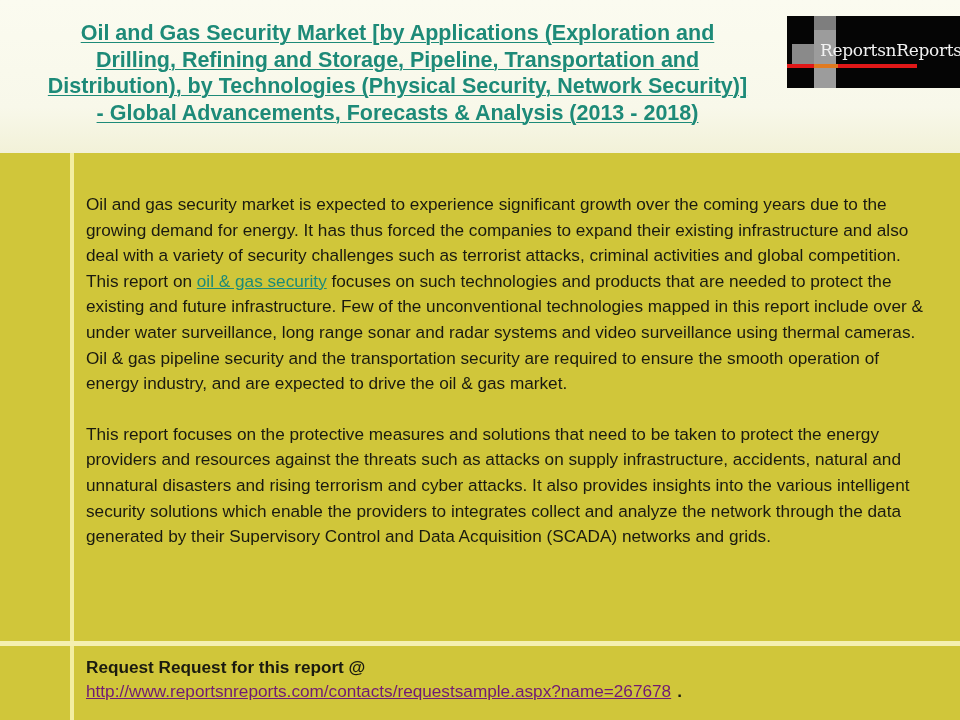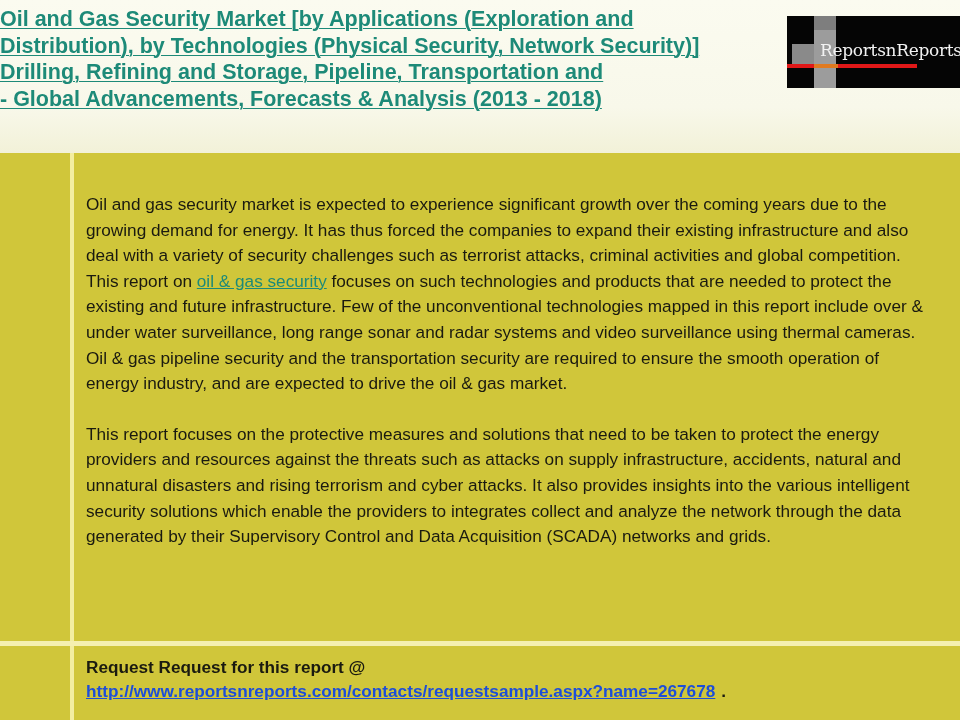--- a/index.html
+++ b/index.html
@@ -6,22 +6,22 @@
     body {
       width: 960px; height: 720px; overflow: hidden; position: relative;
       background: #cfc53a;
       font-family: "Liberation Sans", sans-serif;
     }
     .header {
       position: absolute; left: 0; top: 0; width: 960px; height: 153px;
       background: linear-gradient(180deg, #fbfbf0 0%, #f8f8ea 70%, #f2f1d8 100%);
     }
     .title {
-      position: absolute; left: 0; top: 6px; width: 795px;
-      text-align: left;
+      position: absolute; left: 0; top: 20px; width: 795px;
+      text-align: center;
       color: #1d8a78;
       font-weight: bold;
       font-size: 21.5px;
       line-height: 26.5px;
       text-decoration: underline;
       text-decoration-thickness: 1px;
       text-underline-offset: 2px;
     }
     .title span { display: block; }
     .logo {
@@ -53,31 +53,31 @@
       position: absolute; left: 86px; top: 168px; width: 850px;
       color: #1a1a10; font-size: 17.2px; line-height: 25.6px; margin-top: 24px;
     }
     .body p { margin: 0 0 25px 0; }
     .body a { color: #1d8a78; text-decoration: underline; }
     .request {
       position: absolute; left: 86px; top: 655px; width: 850px;
       font-size: 17.2px; line-height: 24px;
     }
     .request .label { font-weight: bold; color: #1a1a10; display: block; }
-    .request a { color: #1d4ed8; font-weight: bold; text-decoration: underline; }
+    .request a { color: #701a75; font-weight: normal; text-decoration: underline; }
     .request .dot { color: #1a1a10; font-weight: bold; margin-left: 6px; }
   </style>
 </head>
 <body>
 
 <div class="header">
   <div class="title">
     <span>Oil and Gas Security Market [by Applications (Exploration and</span>
+    <span>Drilling, Refining and Storage, Pipeline, Transportation and</span>
     <span>Distribution), by Technologies (Physical Security, Network Security)]</span>
-    <span>Drilling, Refining and Storage, Pipeline, Transportation and</span>
     <span>- Global Advancements, Forecasts &amp; Analysis (2013 - 2018)</span>
   </div>
   <div class="logo">
     <div class="sq1"></div>
     <div class="sq3"></div>
     <div class="sq2"></div>
     <div class="bar"></div>
     <div class="bar-orange"></div>
     <div class="text">ReportsnReports</div>
   </div>

